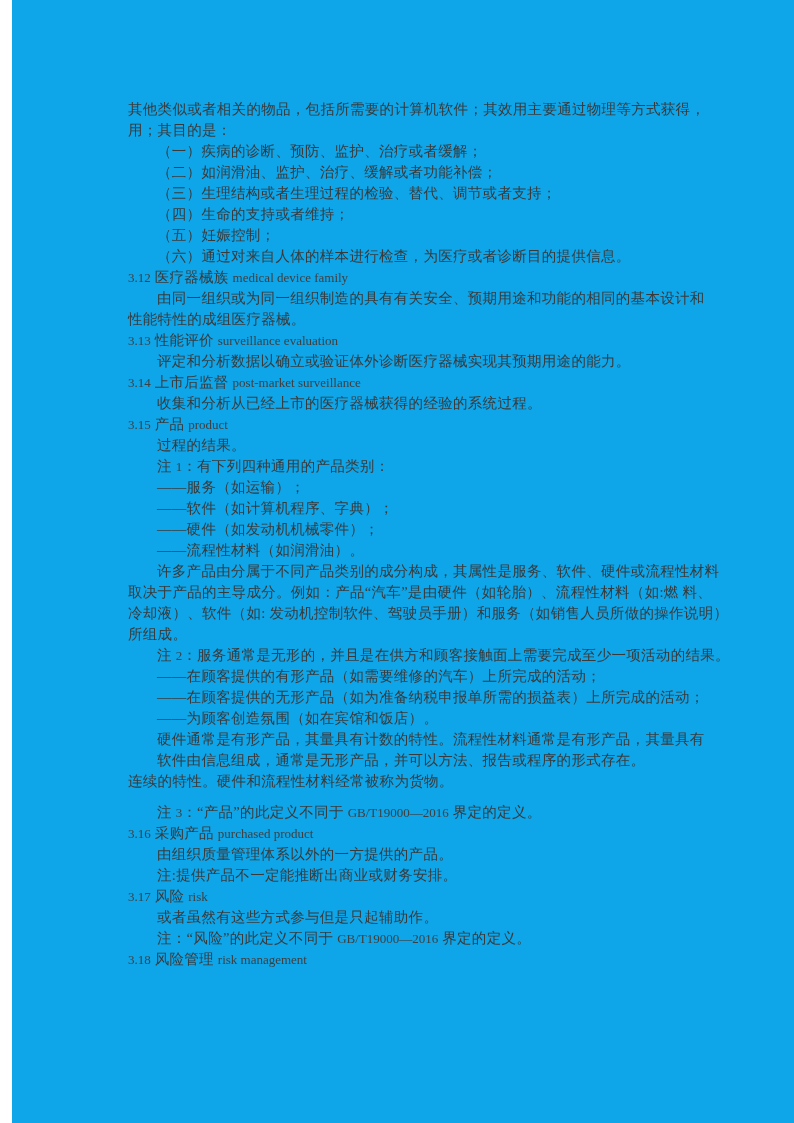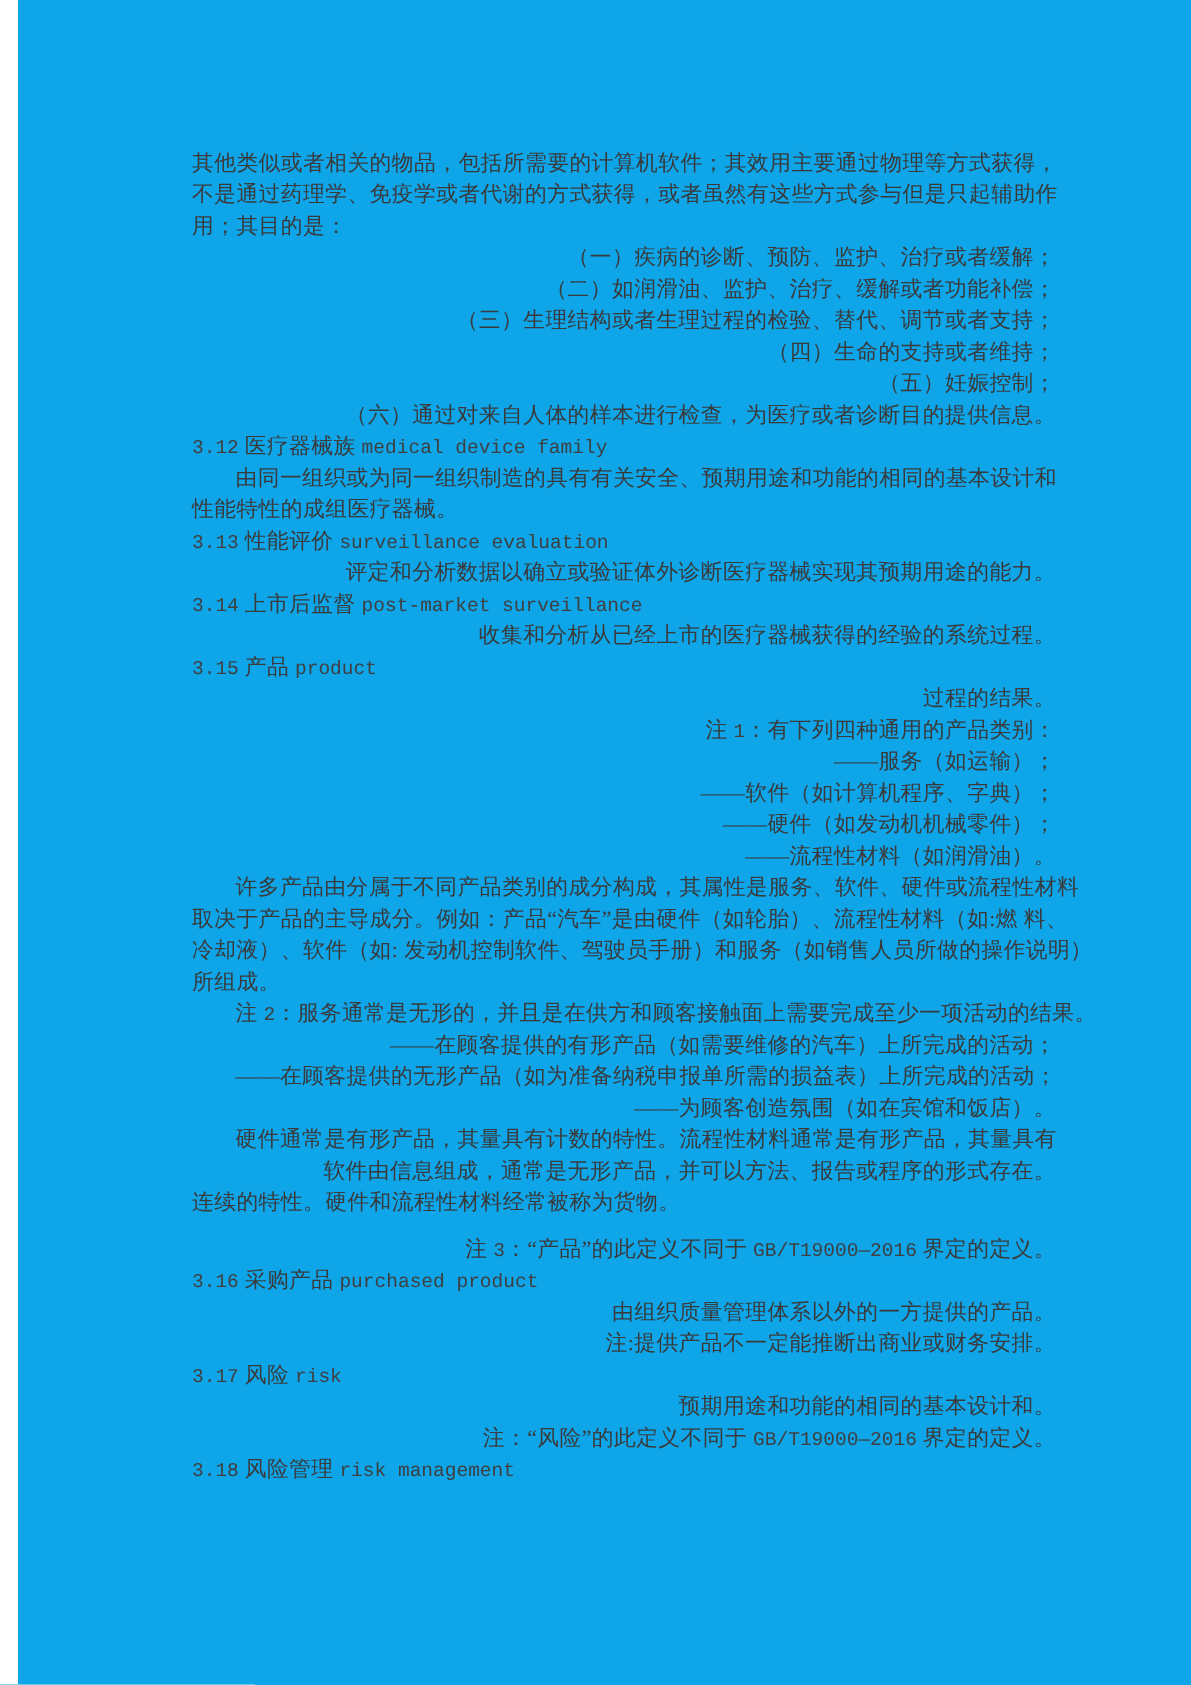--- a/index.html
+++ b/index.html
@@ -31,39 +31,37 @@
     height: 21px;
     line-height: 21px;
     font-size: 14.5px;
     color: #3a3a3a;
     letter-spacing: 0.3px;
     white-space: pre;
     text-rendering: optimizeLegibility;
   }
   .line.indent {
     padding-left: 29px;
-    text-align: right;
   }
   .line.blank {
     height: 10px;
   }
   .latin {
-    font-family: Liberation Mono, monospace;
+    font-family: Liberation Serif, serif;
     font-size: 13px;
     letter-spacing: 0;
     color: #3f3f3f;
   }
 </style>
 </head>
 <body style="color: rgb(58, 58, 58);">
 
 <div class="page">
   <div class="text-block" id="doc">
       <div class="line">其他类似或者相关的物品，包括所需要的计算机软件；其效用主要通过物理等方式获得，</div>
-      <div class="line">不是通过药理学、免疫学或者代谢的方式获得，或者虽然有这些方式参与但是只起辅助作</div>
       <div class="line">用；其目的是：</div>
       <div class="line indent">（一）疾病的诊断、预防、监护、治疗或者缓解；</div>
       <div class="line indent">（二）如润滑油、监护、治疗、缓解或者功能补偿；</div>
       <div class="line indent">（三）生理结构或者生理过程的检验、替代、调节或者支持；</div>
       <div class="line indent">（四）生命的支持或者维持；</div>
       <div class="line indent">（五）妊娠控制；</div>
       <div class="line indent">（六）通过对来自人体的样本进行检查，为医疗或者诊断目的提供信息。</div>
       <div class="line"><span class="latin">3.12</span> 医疗器械族 <span class="latin">medical device family</span></div>
       <div class="line indent">由同一组织或为同一组织制造的具有有关安全、预期用途和功能的相同的基本设计和</div>
       <div class="line">性能特性的成组医疗器械。</div>
@@ -88,17 +86,17 @@
       <div class="line indent">——为顾客创造氛围（如在宾馆和饭店）。</div>
       <div class="line indent">硬件通常是有形产品，其量具有计数的特性。流程性材料通常是有形产品，其量具有</div>
       <div class="line indent">软件由信息组成，通常是无形产品，并可以方法、报告或程序的形式存在。</div>
       <div class="line">连续的特性。硬件和流程性材料经常被称为货物。</div>
       <div class="line blank"></div>
       <div class="line indent">注 <span class="latin">3</span>：“产品”的此定义不同于 <span class="latin">GB/T19000—2016</span> 界定的定义。</div>
       <div class="line"><span class="latin">3.16</span> 采购产品 <span class="latin">purchased product</span></div>
       <div class="line indent">由组织质量管理体系以外的一方提供的产品。</div>
       <div class="line indent">注:提供产品不一定能推断出商业或财务安排。</div>
       <div class="line"><span class="latin">3.17</span> 风险 <span class="latin">risk</span></div>
-      <div class="line indent">预期用途和功能的相同的基本设计和。</div>
+      <div class="line indent">或者虽然有这些方式参与但是只起辅助作。</div>
       <div class="line indent">注：“风险”的此定义不同于 <span class="latin">GB/T19000—2016</span> 界定的定义。</div>
       <div class="line"><span class="latin">3.18</span> 风险管理 <span class="latin">risk management</span></div>
     </div>
 </div>
 
 </body></html>

